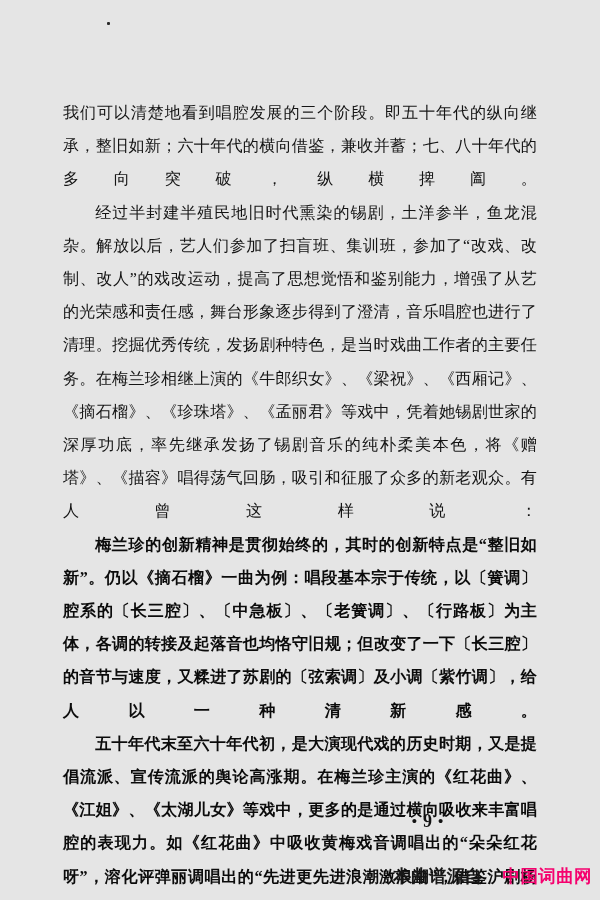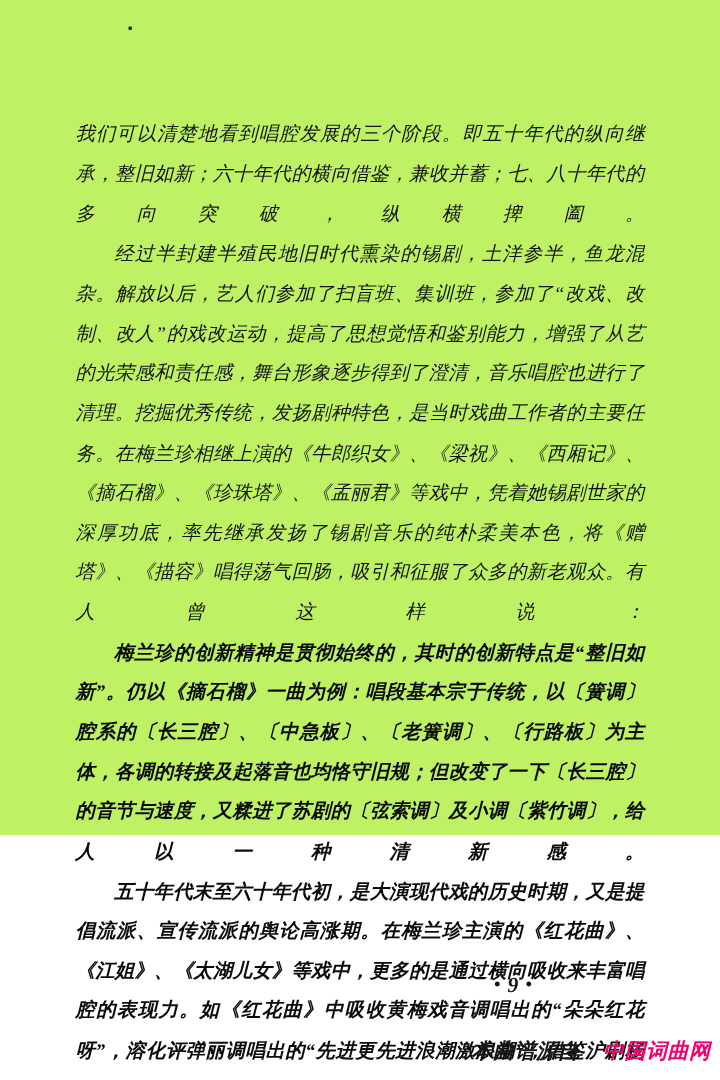--- a/index.html
+++ b/index.html
@@ -12,23 +12,22 @@
     background: #ffffff;
     font-family: "Liberation Serif", "DejaVu Serif", serif;
     overflow: hidden;
     position: relative;
   }
 
   .page {
     position: absolute;
     inset: 0;
     width: 600px;
-    height: 696px;
-    background: #bef264;
-    font-style: italic;
+    height: 900px;
+    background: #e5e5e5;
   }
 
   
   .speck {
     position: absolute;
     left: 107px;
     top: 22px;
     width: 3px;
     height: 3px;
     background: #2b2b2b;

